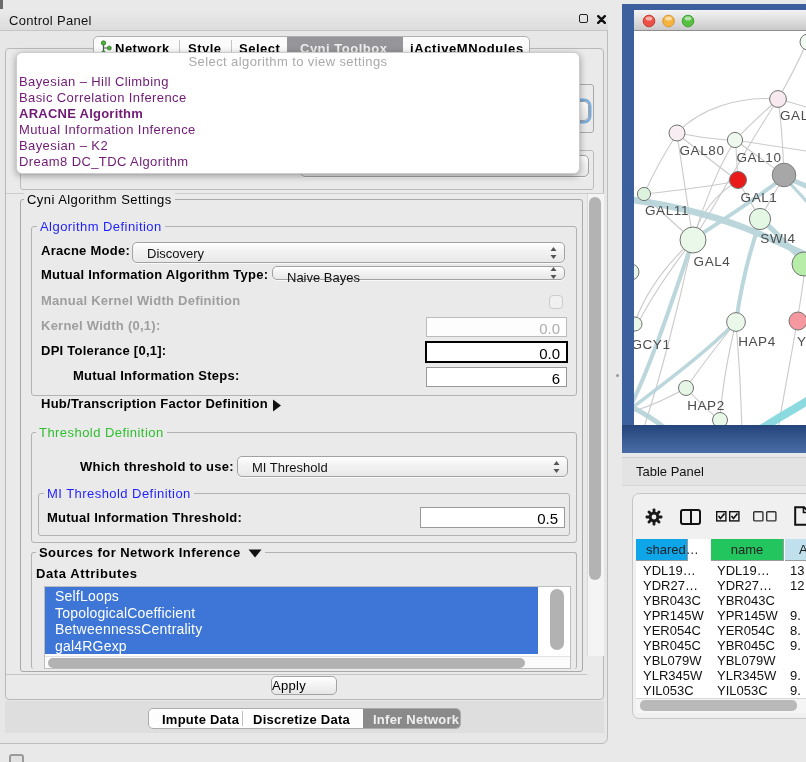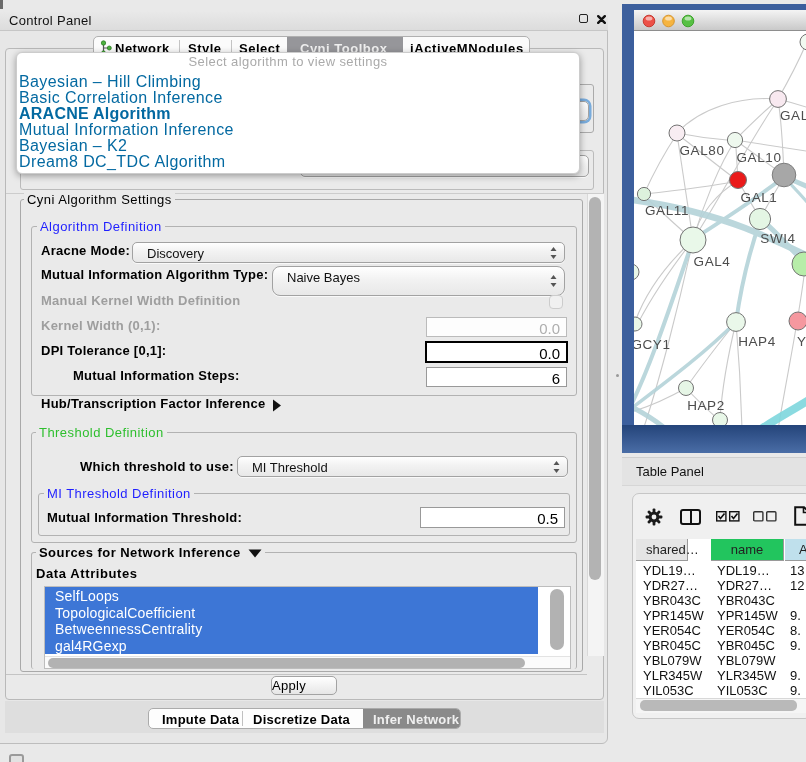--- a/index.html
+++ b/index.html
@@ -51,21 +51,21 @@
   <div class="abs bold" style="left:316px;top:4px;letter-spacing:.6px;">jActiveMNodules</div>
 </div>
 
 <div class="abs" style="left:20px;top:84px;width:574px;height:49px;border:1px solid #aaa;border-radius:3px;"></div>
 <div class="abs combo" style="left:300px;top:101px;width:289px;height:20px;box-shadow:0 0 0 2.5px rgba(93,156,216,.8);"></div>
 <div class="abs" style="left:20px;top:150px;width:574px;height:40px;border:1px solid #bbb;border-radius:3px;"></div>
 <div class="abs combo" style="left:300px;top:155px;width:289px;height:22px;"></div>
 
 <div class="abs" style="left:16px;top:52px;width:564px;height:122px;background:#fff;border:1px solid #cccccc;border-radius:6px;box-shadow:0 2px 7px rgba(0,0,0,.35);"></div>
 <div class="abs" style="left:6px;top:54px;width:564px;text-align:center;color:#aaa;font-size:13px;letter-spacing:.4px;">Select algorithm to view settings</div>
-<div class="abs" style="left:19px;top:74px;font-size:16px;line-height:16px;color:#0369a1;letter-spacing:.4px;">
+<div class="abs" style="left:19px;top:74px;font-size:13px;line-height:16px;color:#701a75;letter-spacing:.4px;">
 Bayesian – Hill Climbing<br>
 Basic Correlation Inference<br>
 <span class="bold">ARACNE Algorithm</span><br>
 Mutual Information Inference<br>
 Bayesian – K2<br>
 Dream8 DC_TDC Algorithm
 </div>
 
 <div class="abs" style="left:587px;top:193px;width:17px;height:463px;background:#f4f4f4;border-left:1px solid #d9d9d9;"></div>
 <div class="abs" style="left:589px;top:197px;width:12px;height:383px;background:#b3b3b3;border-radius:6px;"></div>
@@ -81,21 +81,21 @@
 <div class="abs bold" style="left:41px;top:243px;">Aracne Mode:</div>
 <div class="combo" style="left:132px;top:242px;width:433px;height:21px;padding-left:19px;">
     <span class="ct">Discovery</span>
     <svg class="arr" viewBox="0 0 7 12">
       <path d="M3.5 0 L6.5 4 L0.5 4 Z" fill="#555"></path>
       <path d="M3.5 12 L6.5 8 L0.5 8 Z" fill="#555"></path>
     </svg>
   </div>
 
 <div class="abs bold" style="left:41px;top:267px;">Mutual Information Algorithm Type:</div>
-<div class="combo" style="left:272px;top:266px;width:293px;height:30px;border-radius:8px;">
+<div class="combo" style="left:272px;top:266px;width:293px;height:14px;">
     <span class="ct">Naive Bayes</span>
     <svg class="arr" viewBox="0 0 7 12">
       <path d="M3.5 0 L6.5 4 L0.5 4 Z" fill="#555"></path>
       <path d="M3.5 12 L6.5 8 L0.5 8 Z" fill="#555"></path>
     </svg>
   </div>
 
 <div class="abs bold" style="left:41px;top:293px;color:#9e9e9e;">Manual Kernel Width Definition</div>
 <div class="abs" style="left:549px;top:295px;width:14px;height:14px;background:#f0f0f0;border:1px solid #ccc;border-radius:4px;"></div>
 
@@ -107,21 +107,21 @@
 <div class="abs bold" style="left:41px;top:343px;">DPI Tolerance [0,1]:</div>
 <div class="field" style="left:425px;top:341px;width:143px;height:22px;border:2px solid #000;">
     <span style="top:2px;">0.0</span>
   </div>
 
 <div class="abs bold" style="left:41px;top:368px;padding-left:32px;">Mutual Information Steps:</div>
 <div class="field" style="left:426px;top:367px;width:141px;height:20px;">
     <span>6</span>
   </div>
 
-<div class="abs bold" style="left:41px;top:396px;">Hub/Transcription Factor Inference</div>
+<div class="abs bold" style="left:41px;top:396px;">Hub/Transcription Factor Definition</div>
 <svg class="abs" style="left:272px;top:399px;" width="10" height="13" viewBox="0 0 10 13">
     <path d="M1 0.5 L9 6.5 L1 12.5 Z" fill="#111"></path>
   </svg>
 
 <div class="abs" style="left:31px;top:432px;width:546px;height:111px;border:1px solid #b2b2b2;border-radius:3px;"></div>
 <div class="grouplab" style="left:36px;top:425px;color:#2ebf2e;">Threshold Definition</div>
 
 <div class="abs bold" style="left:80px;top:459px;">Which threshold to use:</div>
 <div class="combo" style="left:237px;top:456px;width:331px;height:21px;">
     <span class="ct">MI Threshold</span>
@@ -290,21 +290,21 @@
 <svg class="abs" style="left:753px;top:511px;" width="24" height="11" viewBox="0 0 24 11">
   <rect x="0.7" y="0.7" width="9.2" height="9.2" fill="none" stroke="#333" stroke-width="1.4" rx="1"></rect>
   <rect x="13.7" y="0.7" width="9.2" height="9.2" fill="none" stroke="#333" stroke-width="1.4" rx="1"></rect>
 </svg>
 <svg class="abs" style="left:794px;top:506px;" width="16" height="20" viewBox="0 0 16 20">
   <path d="M1.2 1.2 L10 1.2 L14.8 6 L14.8 18.8 L1.2 18.8 Z" fill="none" stroke="#111" stroke-width="2"></path>
   <path d="M9.5 1.2 L9.5 6.5 L14.8 6.5" fill="none" stroke="#111" stroke-width="1.6"></path>
 </svg>
 
 <div class="abs" style="left:636px;top:539px;width:170px;height:159px;background:#fff;overflow:hidden;">
-  <div class="abs" style="left:0;top:0;width:52px;height:22px;background:#e5e5e5;border-right:1px solid #9a9a9a;border-bottom:1px solid #9a9a9a;text-align:center;padding-top:3px;color:#222;text-indent:10px;">shared…</div>
+  <div class="abs" style="left:0;top:0;width:52px;height:22px;background:#0ea5e9;border-right:1px solid #9a9a9a;border-bottom:1px solid #9a9a9a;text-align:center;padding-top:3px;color:#222;text-indent:10px;">shared…</div>
   <div class="abs" style="left:75px;top:0;width:73px;height:22px;background:#22c55e;border-right:1px solid #9a9a9a;border-bottom:1px solid #9a9a9a;text-align:center;padding-top:3px;color:#222;">name</div>
   <div class="abs" style="left:149px;top:0;width:21px;height:22px;background:#bfe0ec;border-bottom:1px solid #9a9a9a;padding-top:3px;color:#222;"><span style="margin-left:14px;">A</span></div>
   <div class="abs" style="left:7px;top:24px;line-height:15px;color:#111;">YDL19…<br>YDR27…<br>YBR043C<br>YPR145W<br>YER054C<br>YBR045C<br>YBL079W<br>YLR345W<br>YIL053C</div>
   <div class="abs" style="left:81px;top:24px;line-height:15px;color:#111;">YDL19…<br>YDR27…<br>YBR043C<br>YPR145W<br>YER054C<br>YBR045C<br>YBL079W<br>YLR345W<br>YIL053C</div>
   <div class="abs" style="left:154px;top:24px;line-height:15px;color:#111;">13…<br>12…<br>&nbsp;<br>9.<br>8.<br>9.<br>&nbsp;<br>9.<br>9.</div>
 </div>
 <div class="abs" style="left:636px;top:698px;width:170px;height:15px;background:#f5f5f5;border-top:1px solid #d8d8d8;"></div>
 <div class="abs" style="left:640px;top:700px;width:157px;height:11px;background:#b9b9b9;border-radius:5px;"></div>
 
 </body></html>

